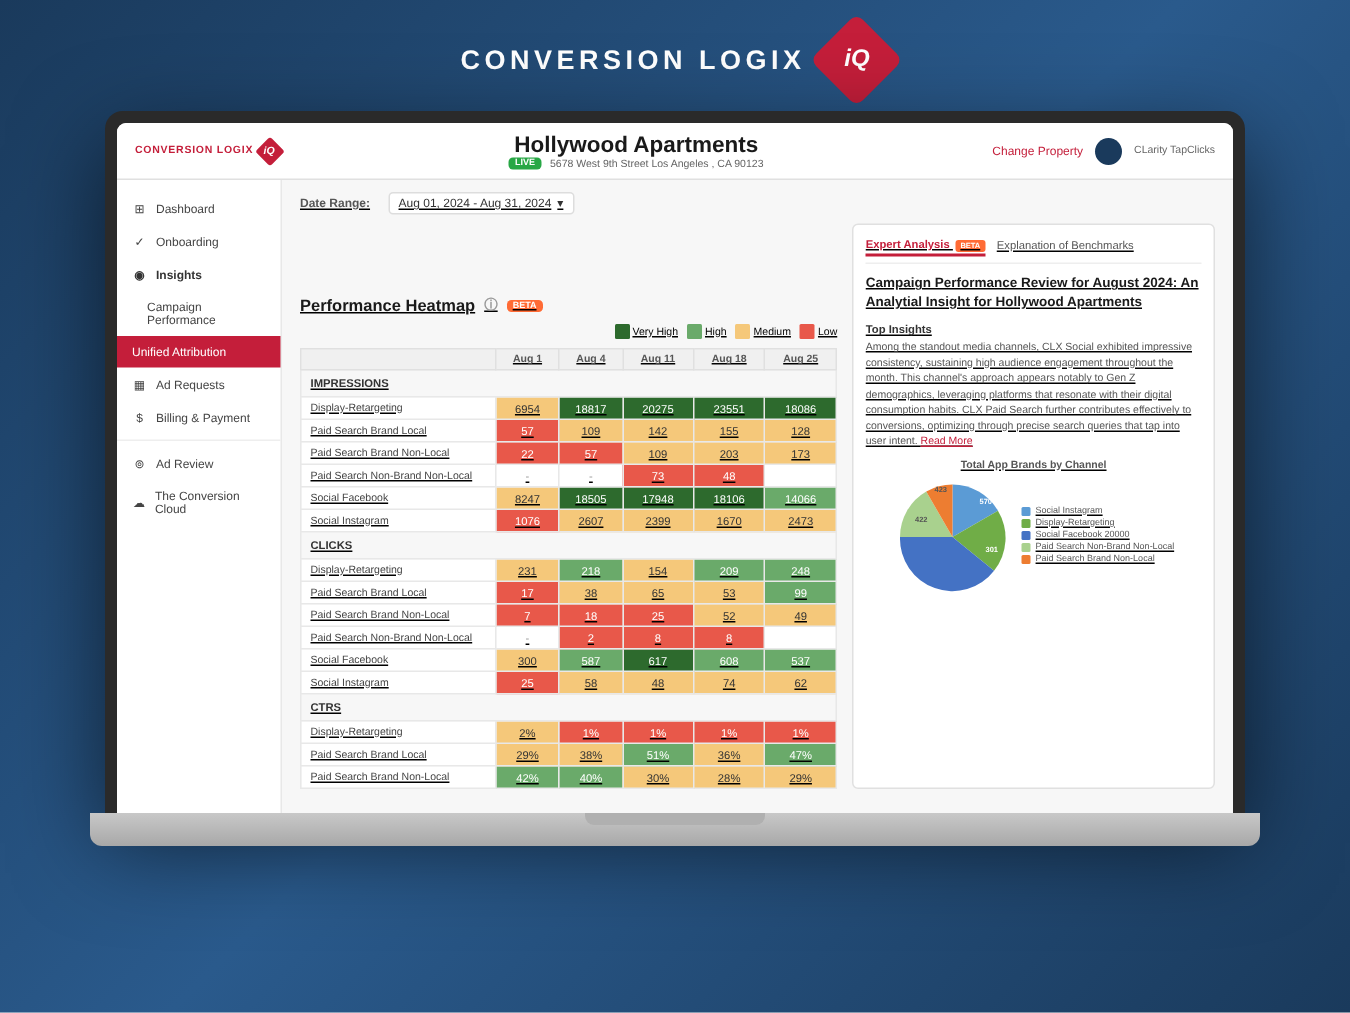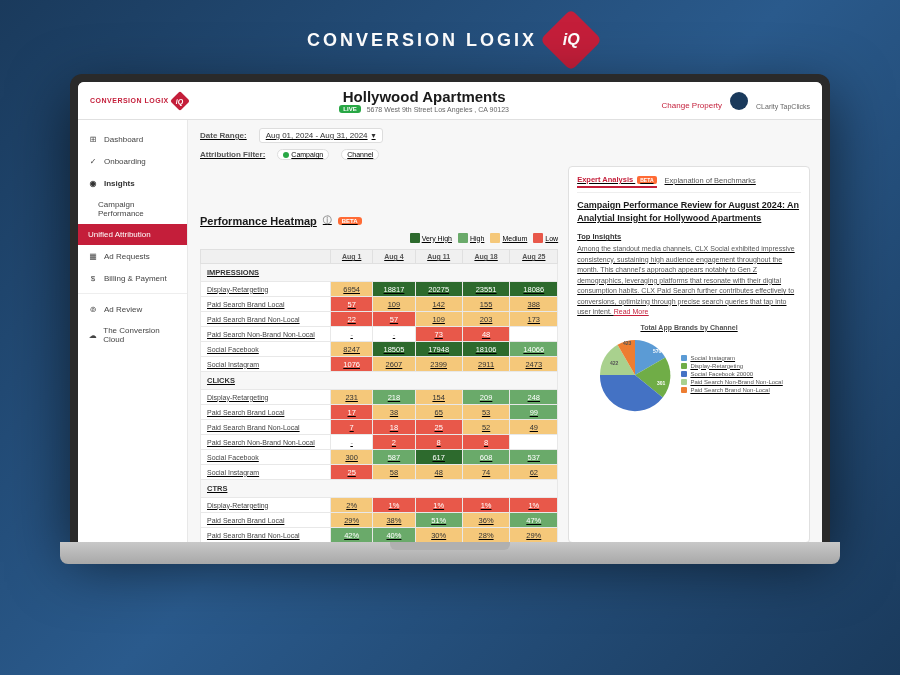--- a/index.html
+++ b/index.html
@@ -152,21 +152,21 @@
     .header-live-badge {
       background: #28a745;
       color: #fff;
       font-size: 6px;
       padding: 1px 4px;
       border-radius: 3px;
       font-weight: 700;
     }
     .header-right {
       display: flex;
-      align-items: flex-end;
+      align-items: center;
       gap: 8px;
       font-size: 8px;
       color: #333;
     }
     .change-property-btn {
       font-size: 8px;
       color: #c41e3a;
       cursor: pointer;
       display: flex;
       align-items: center;
@@ -551,30 +551,20 @@
           </div>
         </div>
 
         <div class="main-content">
 
           <div class="filters-row">
             <span class="date-range-label">Date Range:</span>
             <div class="date-range-value">
               <span>Aug 01, 2024 - Aug 31, 2024</span>
               <span>▾</span>
-            </div>
-          </div>
-          <div class="filters-row">
-            <span style="font-size:8px;color:#555;font-weight:600;">Attribution Filter:</span>
-            <div class="filter-badge">
-              <div class="filter-dot"></div>
-              <span>Campaign</span>
-            </div>
-            <div class="filter-badge">
-              <span>Channel</span>
             </div>
           </div>
 
           <div class="content-columns">
 
             <div class="heatmap-section">
               <div class="section-title">
                 <span>Performance Heatmap</span>
                 <span class="info-icon">ⓘ</span>
                 <span class="beta-badge">BETA</span>
@@ -621,21 +611,21 @@
                       <td class="heat-vhigh">20275</td>
                       <td class="heat-vhigh">23551</td>
                       <td class="heat-vhigh">18086</td>
                     </tr>
                     <tr>
                       <td class="row-label">Paid Search Brand Local</td>
                       <td class="heat-low">57</td>
                       <td class="heat-medium">109</td>
                       <td class="heat-medium">142</td>
                       <td class="heat-medium">155</td>
-                      <td class="heat-medium">388</td>
+                      <td class="heat-medium">128</td>
                     </tr>
                     <tr>
                       <td class="row-label">Paid Search Brand Non-Local</td>
                       <td class="heat-low">22</td>
                       <td class="heat-low">57</td>
                       <td class="heat-medium">109</td>
                       <td class="heat-medium">203</td>
                       <td class="heat-medium">173</td>
                     </tr>
                     <tr>
@@ -652,21 +642,21 @@
                       <td class="heat-vhigh">18505</td>
                       <td class="heat-vhigh">17948</td>
                       <td class="heat-vhigh">18106</td>
                       <td class="heat-high">14066</td>
                     </tr>
                     <tr>
                       <td class="row-label">Social Instagram</td>
                       <td class="heat-low">1076</td>
                       <td class="heat-medium">2607</td>
                       <td class="heat-medium">2399</td>
-                      <td class="heat-medium">2911</td>
+                      <td class="heat-medium">1670</td>
                       <td class="heat-medium">2473</td>
                     </tr>
                     <tr>
                       <td class="section-header" colspan="6">CLICKS</td>
                     </tr>
                     <tr>
                       <td class="row-label">Display-Retargeting</td>
                       <td class="heat-medium">231</td>
                       <td class="heat-high">218</td>
                       <td class="heat-medium">154</td>

